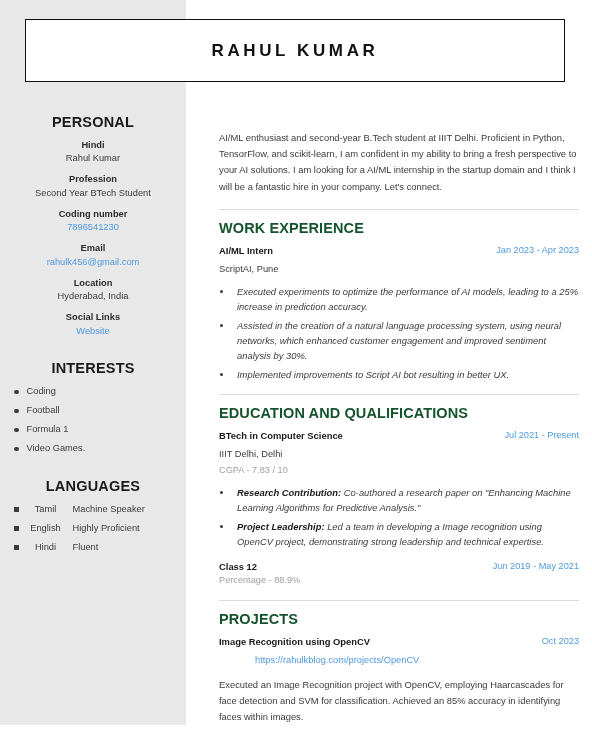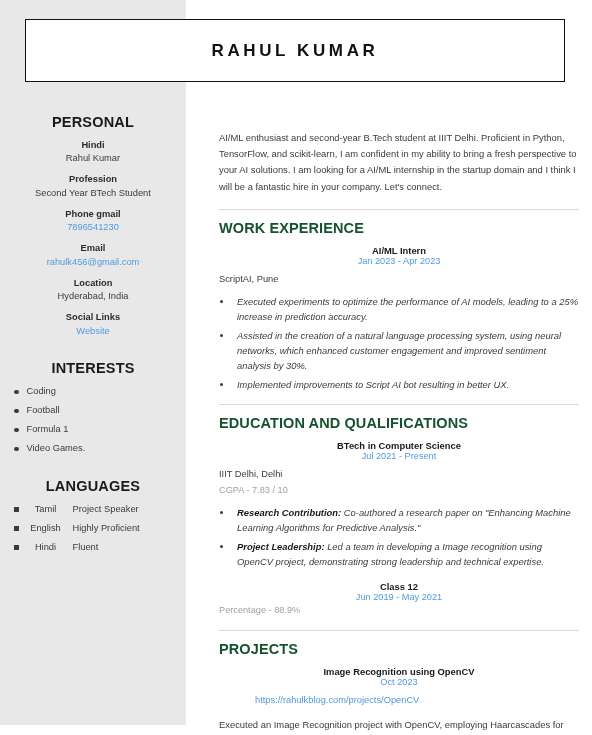--- a/index.html
+++ b/index.html
@@ -138,22 +138,21 @@
     color: #14532d;
     letter-spacing: 0.1px;
     margin-bottom: 9px;
   }
 
   .entry { margin-bottom: 12px; }
 
   .entry-head {
     display: flex;
     justify-content: space-between;
-    align-items: center;
-    flex-direction: column;
+    align-items: flex-start;
   }
 
   .entry-title {
     font-size: 9.4px;
     font-weight: bold;
     color: #1a1a1a;
   }
 
   .entry-date {
     font-size: 9.2px;
@@ -219,21 +218,21 @@
         <div id="personal-fields">
             <div class="field">
               <div class="field-label">Hindi</div>
               <div class="field-value">Rahul Kumar</div>
             </div>
             <div class="field">
               <div class="field-label">Profession</div>
               <div class="field-value">Second Year BTech Student</div>
             </div>
             <div class="field">
-              <div class="field-label">Phone gmail</div>
+              <div class="field-label">Coding number</div>
               <div class="field-value link">7896541230</div>
             </div>
             <div class="field">
               <div class="field-label">Email</div>
               <div class="field-value link">rahulk456@gmail.com</div>
             </div>
             <div class="field">
               <div class="field-label">Location</div>
               <div class="field-value">Hyderabad, India</div>
             </div>
@@ -265,21 +264,21 @@
             </li>
           </ul>
       </div>
 
       <div class="side-block">
         <div class="side-section-title">LANGUAGES</div>
         <ul class="side-list" id="languages-list">
             <li>
               <span class="dot-square"></span>
               <span class="lang-name">Tamil</span>
-              <span class="lang-level">Project Speaker</span>
+              <span class="lang-level">Machine Speaker</span>
             </li>
             <li>
               <span class="dot-square"></span>
               <span class="lang-name">English</span>
               <span class="lang-level">Highly Proficient</span>
             </li>
             <li>
               <span class="dot-square"></span>
               <span class="lang-name">Hindi</span>
               <span class="lang-level">Fluent</span>

